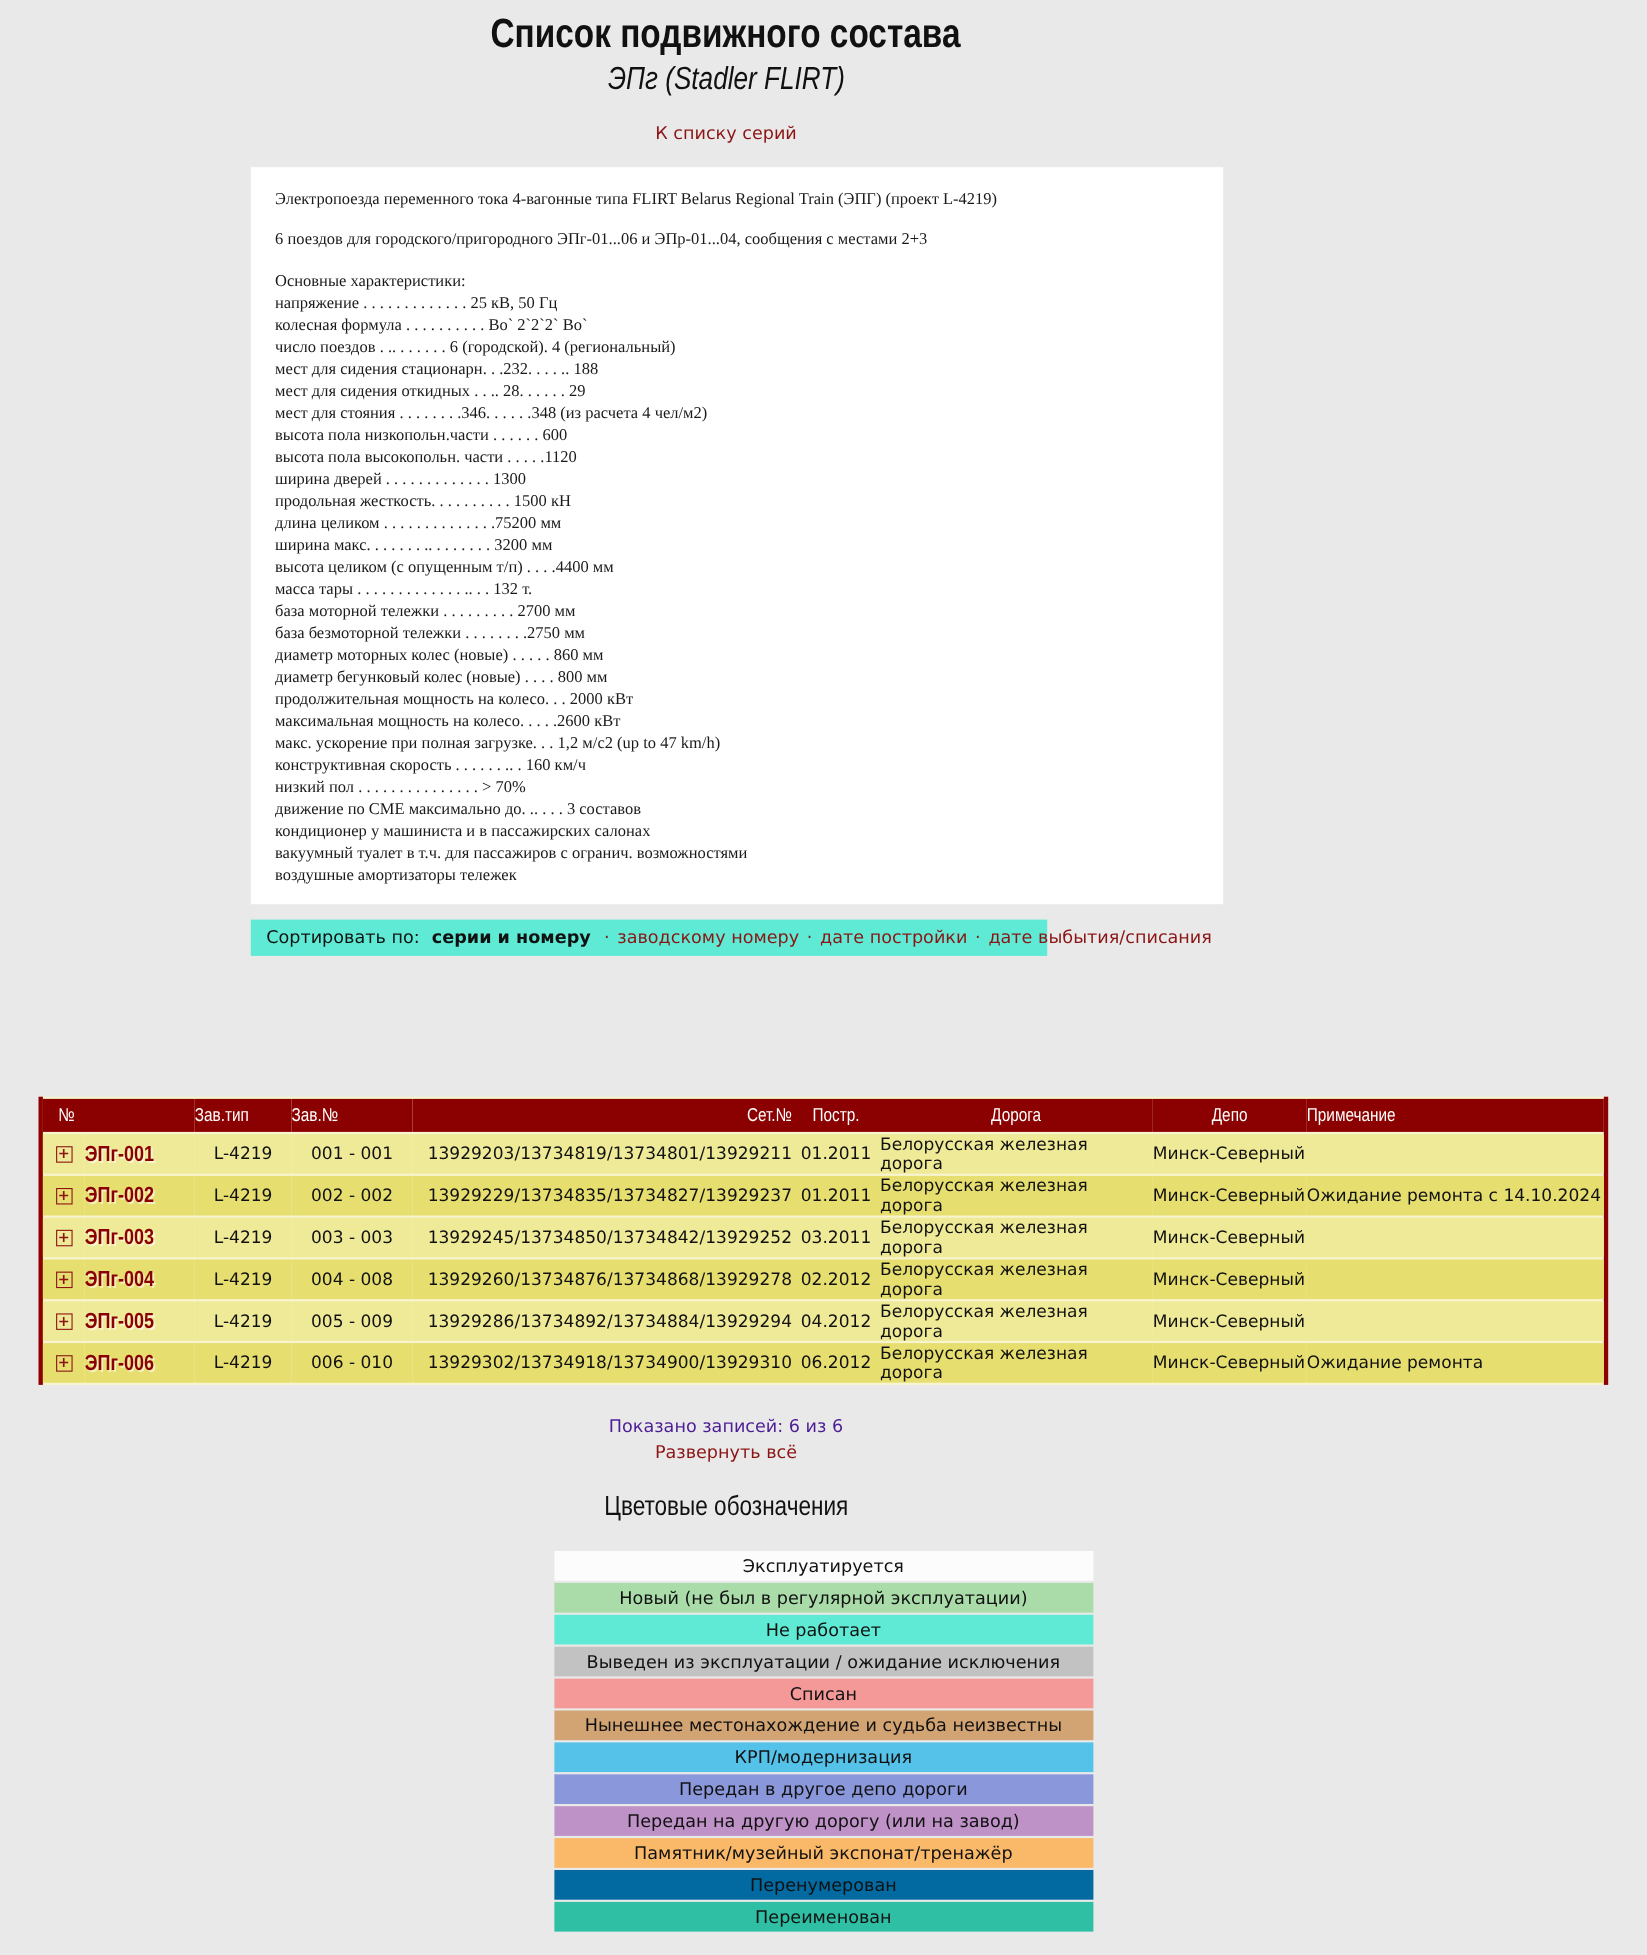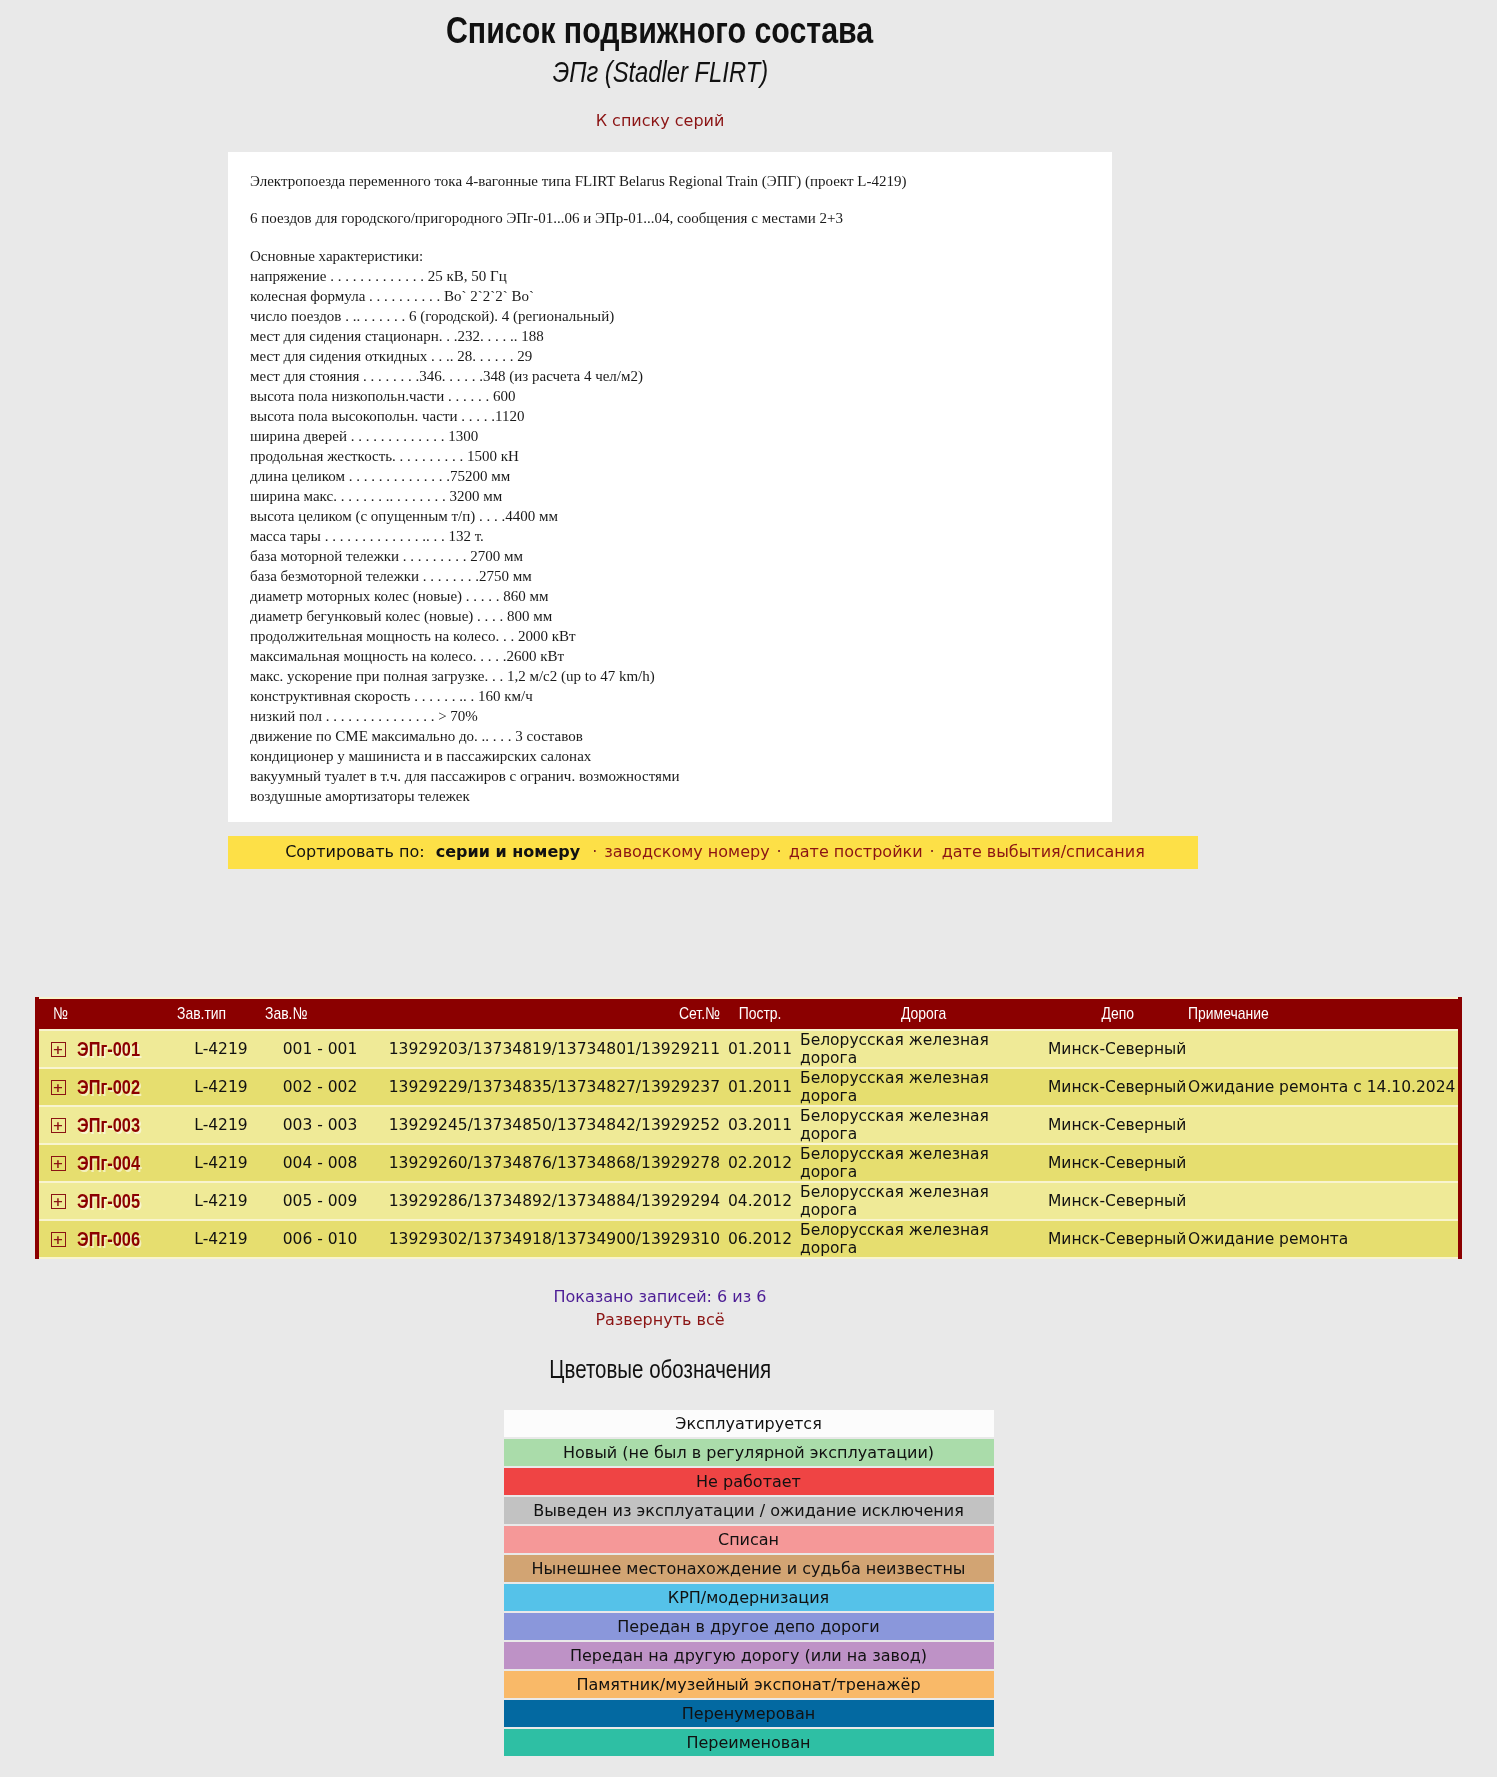--- a/index.html
+++ b/index.html
@@ -23,22 +23,22 @@
 
   .desc-box {
     width:884px; margin:22px 0 0 228px; background:#ffffff;
     padding:20px 20px 16px 22px; text-align:left;
     font-size:15px; line-height:19px;font-family:Liberation Serif, serif;
   }
   .desc-box p { margin:0 0 18px 0; }
   .spec-line, .specs-title { line-height:20px; white-space:pre-wrap; }
 
   .sort-bar {
-    width:970px; margin:14px 0 0 228px; background:#fde047;
-    padding:6px 10px 8px 14px; text-align:center; font-size:16px; white-space:nowrap;
+    width:724px; margin:14px 0 0 228px; background:#5eead4;
+    padding:6px 10px 8px 14px; text-align:right; font-size:16px; white-space:nowrap;
   }
   .sort-label { color:#111; }
   .sort-active { font-weight:700; color:#111; margin-left:6px; }
   .sort-sep { color:#7a2020; margin:0 7px; }
   a.sort-link { color:#8b1414; text-decoration:none; cursor:pointer; }
 
   table.stock {
     width:1427px; margin:128px auto 0;
     border-collapse:separate; border-spacing:0 2px;
     background:#f8f4cf;
@@ -236,21 +236,21 @@
   <div class="footer-shown">Показано записей: 6 из 6</div>
   <div class="footer-expand">
     <a class="red-link">Развернуть всё</a>
   </div>
   <h3 class="legend-title"><span class="cond">Цветовые обозначения</span></h3>
 </div>
 
 <div class="legend">
     <div class="legend-row" style="background: rgb(252, 252, 252);">Эксплуатируется</div>
     <div class="legend-row" style="background: rgb(170, 220, 170);">Новый (не был в регулярной эксплуатации)</div>
-    <div class="legend-row" style="background: #ef4444;">Не работает</div>
+    <div class="legend-row" style="background: #5eead4;">Не работает</div>
     <div class="legend-row" style="background: rgb(194, 194, 194);">Выведен из эксплуатации / ожидание исключения</div>
     <div class="legend-row" style="background: rgb(245, 152, 152);">Списан</div>
     <div class="legend-row" style="background: rgb(210, 164, 115);">Нынешнее местонахождение и судьба неизвестны</div>
     <div class="legend-row" style="background: rgb(85, 194, 233);">КРП/модернизация</div>
     <div class="legend-row" style="background: rgb(138, 151, 219);">Передан в другое депо дороги</div>
     <div class="legend-row" style="background: rgb(190, 146, 198);">Передан на другую дорогу (или на завод)</div>
     <div class="legend-row" style="background: rgb(249, 185, 104);">Памятник/музейный экспонат/тренажёр</div>
     <div class="legend-row" style="background: #0369a1;">Перенумерован</div>
     <div class="legend-row" style="background: rgb(46, 191, 164);">Переименован</div>
   </div>

